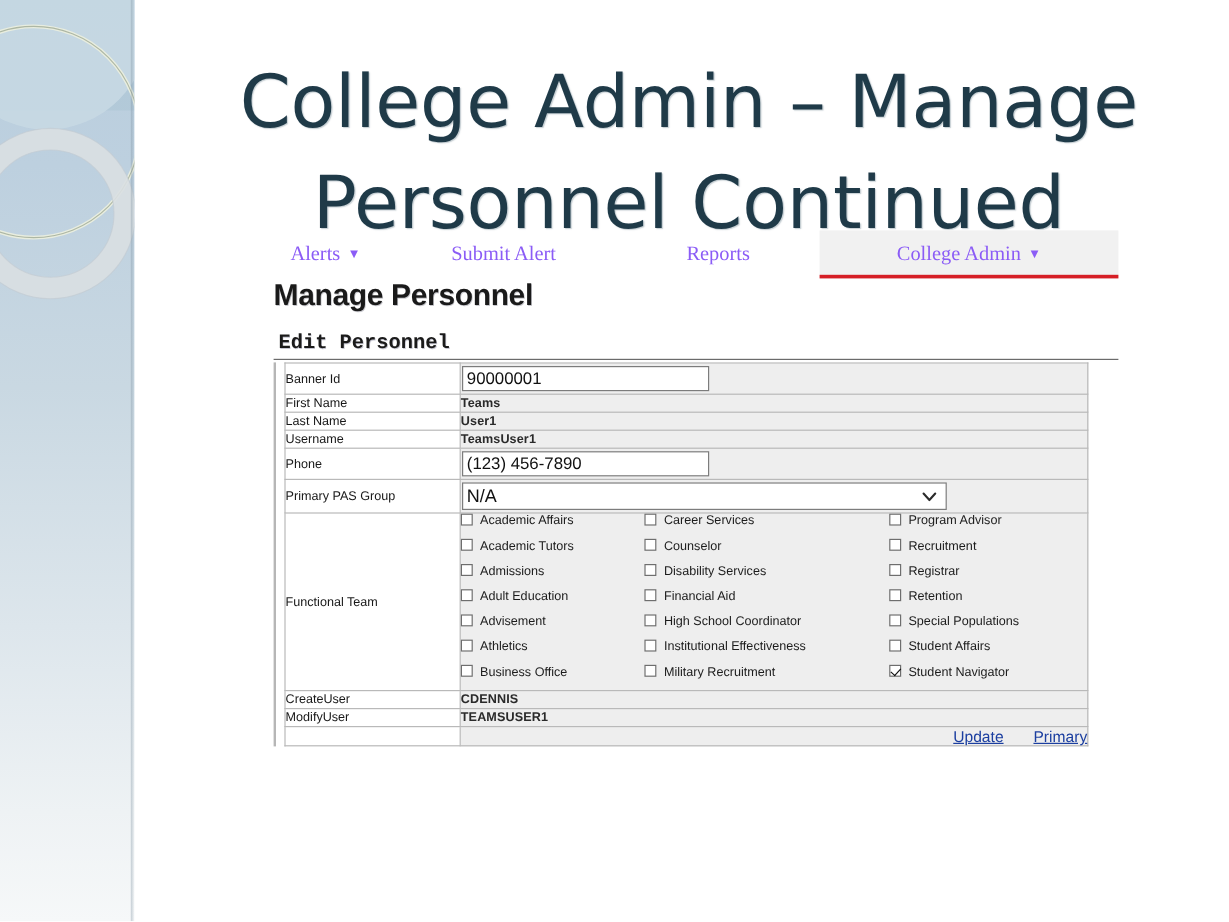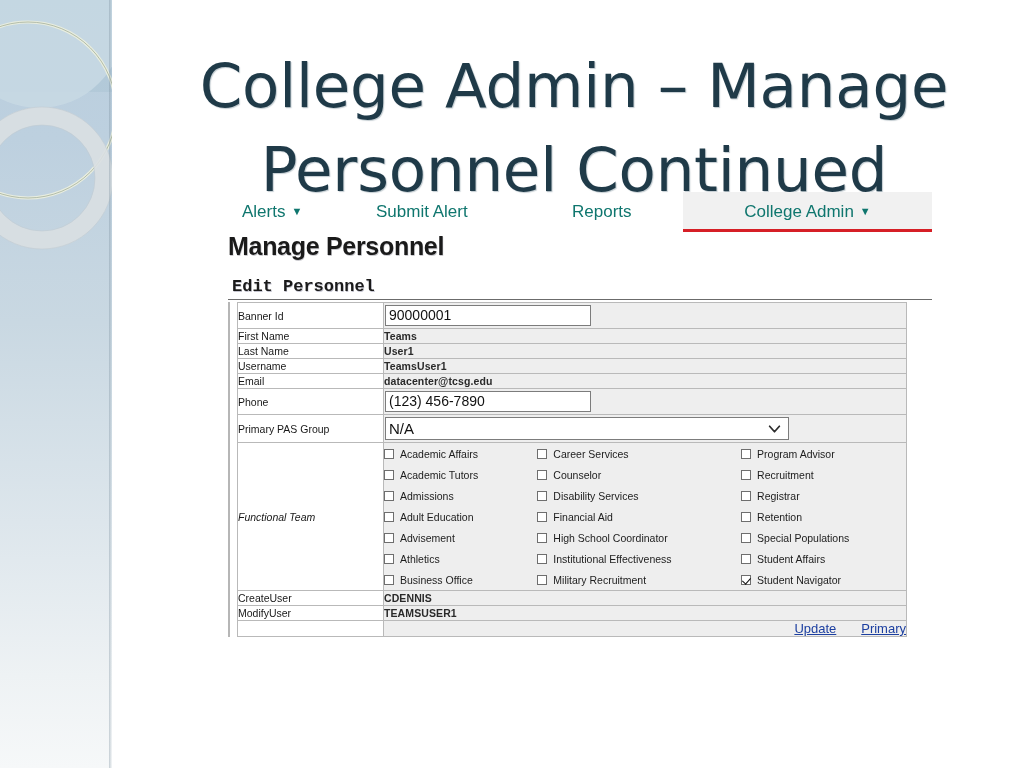--- a/index.html
+++ b/index.html
@@ -84,23 +84,23 @@
   .navbar {
     position: relative;
     height: 40px;
     width: 704px;
   }
   .nav-item {
     position: absolute;
     top: 0;
     height: 40px;
     line-height: 40px;
-    color: #0f766e;
+    color: #8b5cf6;
     font-size: 17px;
-    font-family: Liberation Sans, sans-serif;
+    font-family: Liberation Serif, serif;
     white-space: nowrap;
     padding: 0 14px;
     box-sizing: border-box;
   }
   .nav-item .caret {
     display: inline-block;
     margin-left: 6px;
     font-size: 11px;
     transform: translateY(-2px);
   }
@@ -219,39 +219,38 @@
     transform: translateY(-50%);
     width: 13px; height: 13px;
   }
 
   
   td.ft-label {
     background: #ffffff;
     text-align: left;
     padding-left: 6px;
     vertical-align: middle;
-    font-style: italic;
   }
   td.ft-grid {
     background: #eeeeee;
     padding: 6px 0 6px 10px;
     vertical-align: top;
   }
   .cbgrid {
     display: flex;
     gap: 0px;
   }
   .cbcol { display: flex; flex-direction: column; }
   .cbcol.c1 { width: 158px; }
   .cbcol.c2 { width: 210px; }
   .cbcol.c3 { width: 170px; }
 
   .cbrow {
     display: flex;
-    align-items: center;
+    align-items: flex-start;
     height: 21px;
     font-size: 10.5px;
     color: #1c1c1c;
     white-space: nowrap;
   }
   .cbox {
     position: relative;
     display: inline-block;
     width: 10px; height: 10px;
     border: 1px solid #6e6e6e;
@@ -336,24 +335,20 @@
             <tr>
               <td class="lbl">Last Name</td>
               <td class="val plain">User1</td>
             </tr>
 
             <tr>
               <td class="lbl">Username</td>
               <td class="val plain">TeamsUser1</td>
             </tr>
 
-            <tr>
-              <td class="lbl">Email</td>
-              <td class="val plain">datacenter@tcsg.edu</td>
-            </tr>
 
             <tr>
               <td class="lbl">Phone</td>
               <td class="val field">
                 <span class="txtfield">(123) 456-7890</span>
               </td>
             </tr>
 
             <tr>
               <td class="lbl">Primary PAS Group</td>

